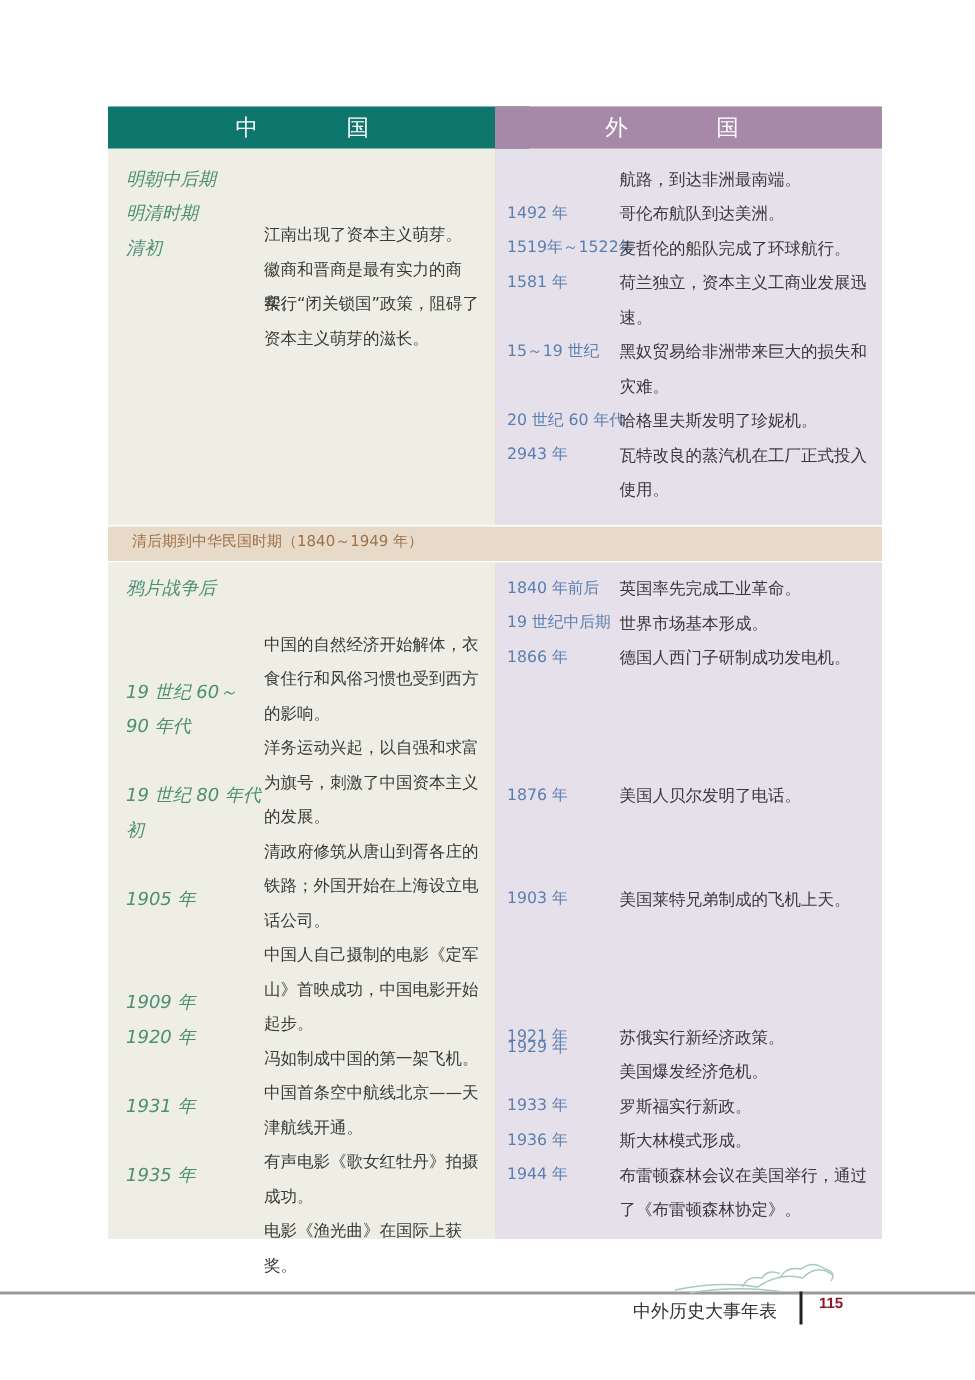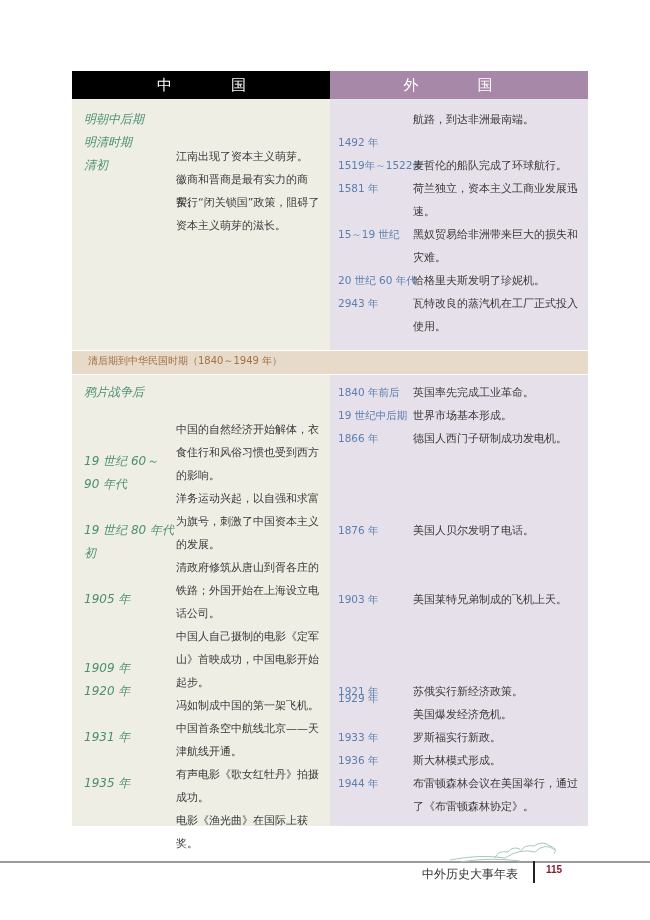--- a/index.html
+++ b/index.html
@@ -4,21 +4,21 @@
 <style>
   html, body { margin: 0; padding: 0; }
   body {
     width: 650px; height: 920px; background: #ffffff; position: relative;
     font-family: "DejaVu Sans", "Liberation Sans", sans-serif; overflow: hidden;
   }
   .table { position: absolute; left: 72px; top: 71px; width: 516px; height: 755px; }
   .col-bg-left { position: absolute; left: 0; top: 0; width: 258px; height: 100%; background: #eeeee5; }
   .col-bg-right { position: absolute; left: 258px; top: 0; width: 258px; height: 100%; background: #e6e0ea; }
   .hdr { position: absolute; top: 0; height: 28px; color: #fff; font-size: 15px; line-height: 28px; text-align: center; letter-spacing: 22px; }
-  .hdr-left { left: 0; width: 281px; background: #000000; }
+  .hdr-left { left: 0; width: 281px; background: #0f766e; }
   .hdr-right { left: 258px; width: 258px; background: #a888a8; }
   .band { position: absolute; left: 0; top: 279px; width: 516px; height: 23px; background: #e7dac8; border-top: 1px solid #fff; border-bottom: 1px solid #fff; }
   .band span { position: absolute; left: 16px; top: 3px; font-size: 10px; color: #a0724a; }
   .cn-date { position: absolute; left: 12px; width: 90px; color: #4c8f72; font-size: 12px; line-height: 23px; font-style: italic; }
   .cn-text { position: absolute; left: 104px; width: 148px; color: #3a3a3a; font-size: 11px; line-height: 23px; margin-top: 37px; }
   .fr-date { position: absolute; left: 266px; width: 78px; color: #5a7fb0; font-size: 10.5px; line-height: 23px; white-space: nowrap; }
   .fr-text { position: absolute; left: 341px; width: 172px; color: #3a3a3a; font-size: 11px; line-height: 23px; }
   .footer-line { position: absolute; left: 0; top: 861px; width: 650px; height: 2px; background: #9a9a9a; }
   .cloud { position: absolute; left: 450px; top: 840px; }
   .footer-title { position: absolute; left: 422px; top: 866px; font-size: 12px; color: #333; }
@@ -36,20 +36,21 @@
 
   <div class="cn-date" style="top:37px">明朝中后期</div>
   <div class="cn-text" style="top:37px">江南出现了资本主义萌芽。</div>
   <div class="cn-date" style="top:60px">明清时期</div>
   <div class="cn-text" style="top:60px">徽商和晋商是最有实力的商帮。</div>
   <div class="cn-date" style="top:83px">清初</div>
   <div class="cn-text" style="top:83px">实行“闭关锁国”政策，阻碍了资本主义萌芽的滋长。</div>
 
   <div class="fr-text" style="top:37px">航路，到达非洲最南端。</div>
   <div class="fr-date" style="top:60px">1492 年</div>
+  <div class="fr-text" style="top:60px">哥伦布航队到达美洲。</div>
   <div class="fr-date" style="top:83px">1519年～1522年</div>
   <div class="fr-text" style="top:83px">麦哲伦的船队完成了环球航行。</div>
   <div class="fr-date" style="top:106px">1581 年</div>
   <div class="fr-text" style="top:106px">荷兰独立，资本主义工商业发展迅速。</div>
   <div class="fr-date" style="top:152px">15～19 世纪</div>
   <div class="fr-text" style="top:152px">黑奴贸易给非洲带来巨大的损失和灾难。</div>
   <div class="fr-date" style="top:198px">20 世纪 60 年代</div>
   <div class="fr-text" style="top:198px">哈格里夫斯发明了珍妮机。</div>
   <div class="fr-date" style="top:221px">2943 年</div>
   <div class="fr-text" style="top:221px">瓦特改良的蒸汽机在工厂正式投入使用。</div>

